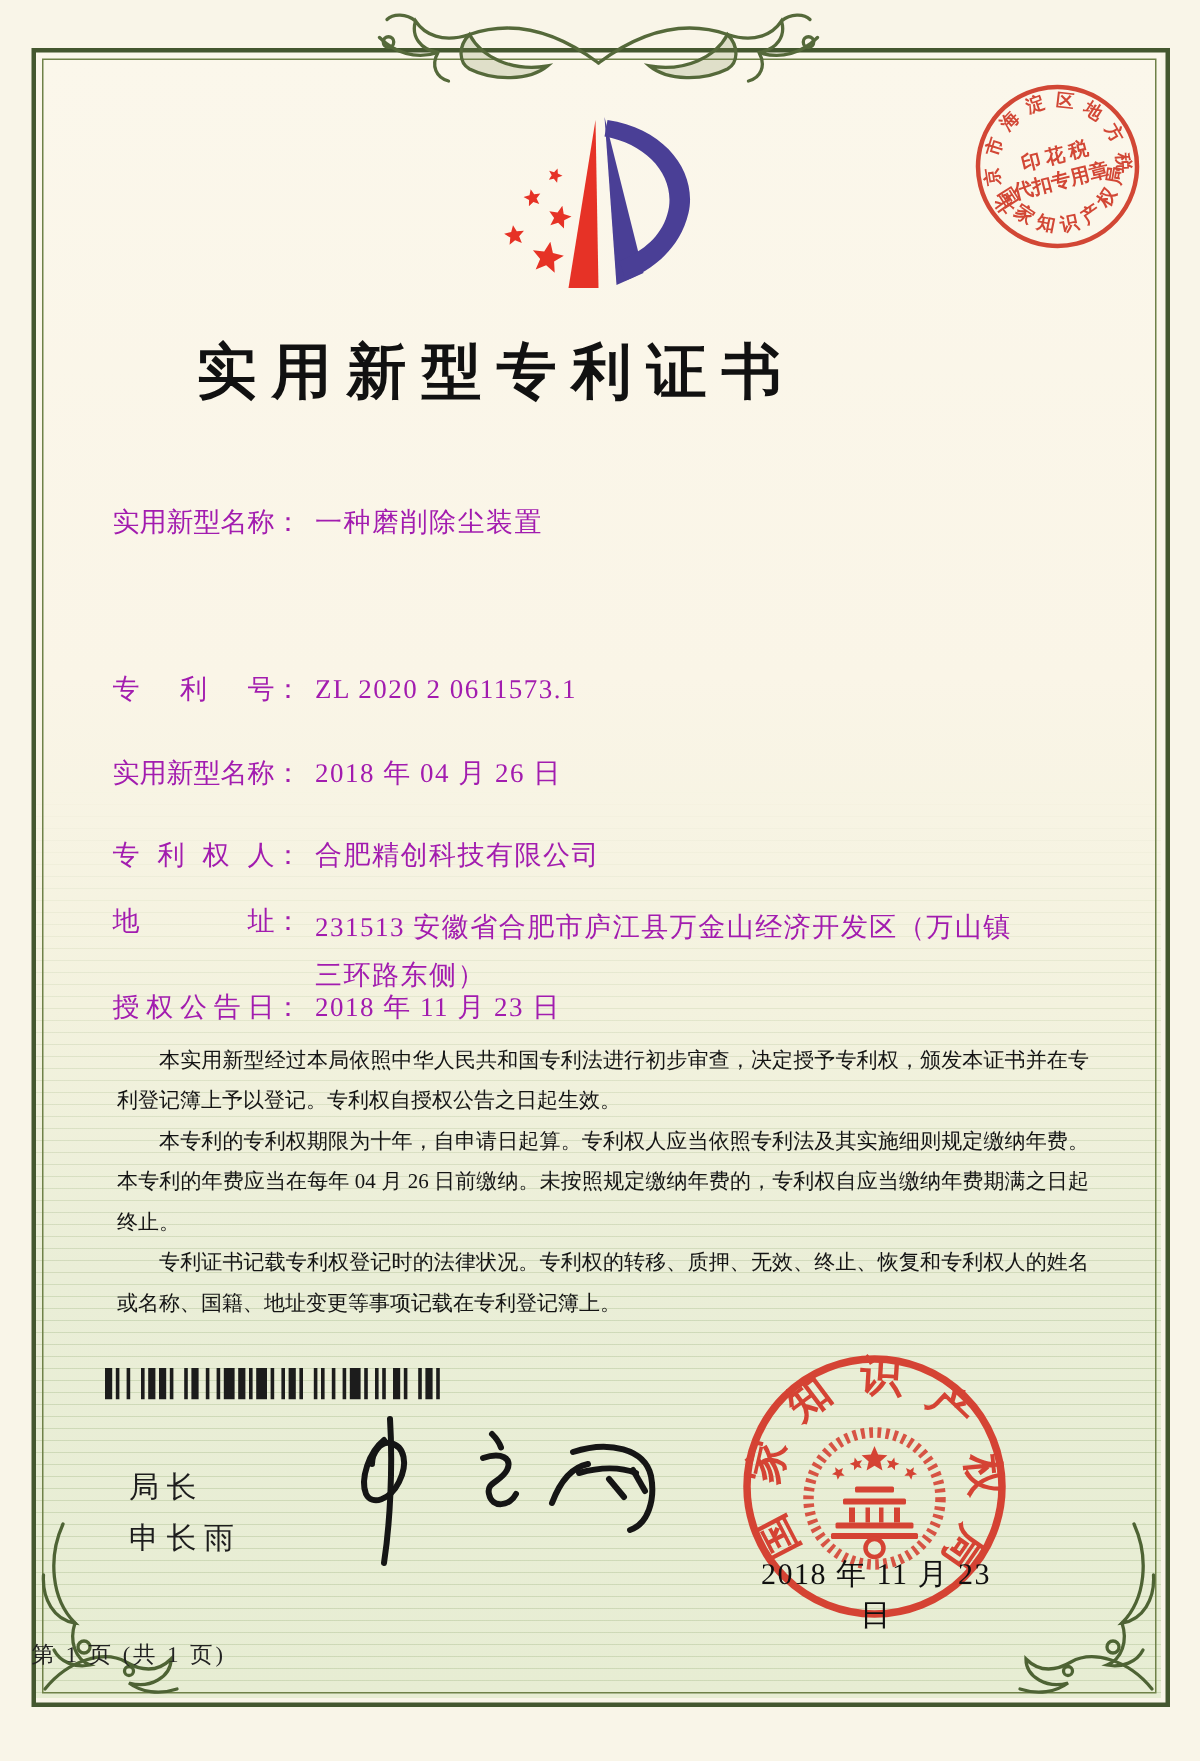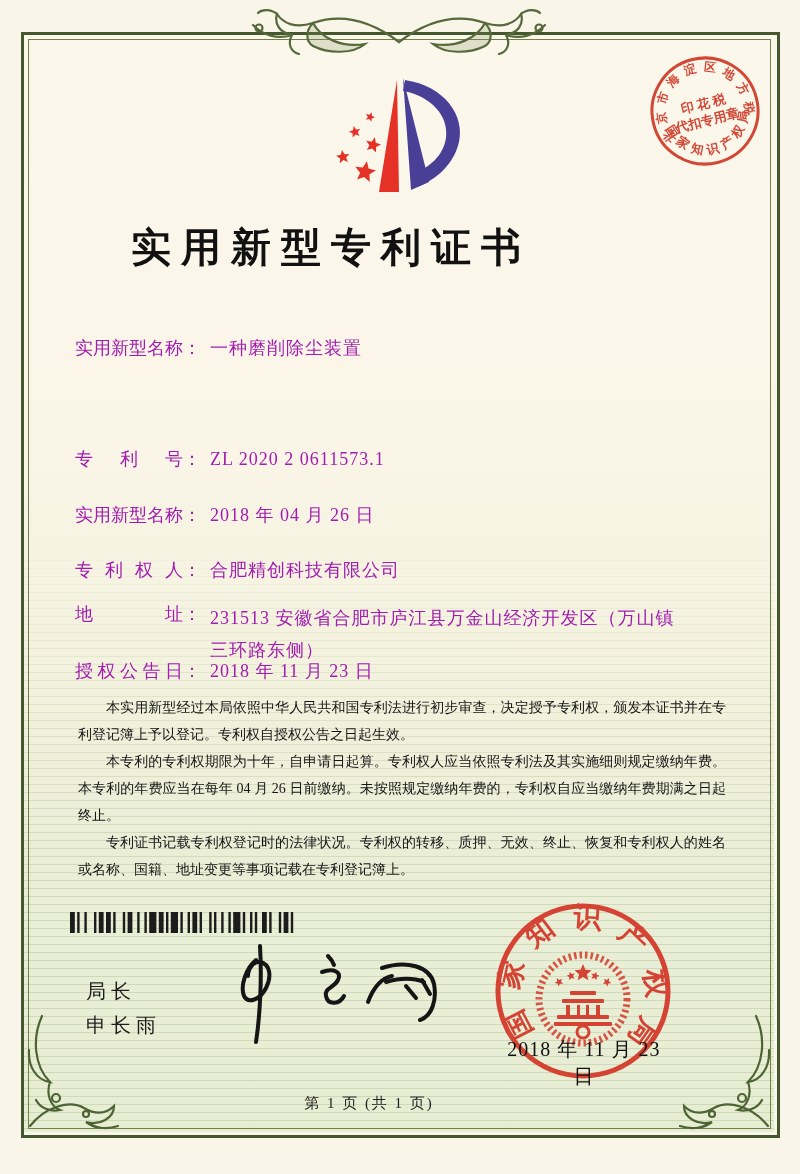--- a/index.html
+++ b/index.html
@@ -31,21 +31,21 @@
   .fvalue.multiline{display:inline-block;width:525px;white-space:pre-line;line-height:32px;vertical-align:top;}
   .grant-right{left:457px;top:0;}
   .grant-right .glabel{letter-spacing:1.5px;}
   
   .body-text{left:78px;top:694px;width:648px;font-size:14px;line-height:27px;text-align:justify;color:#141414;}
   .body-text p{margin:0;text-indent:2em;}
   
   .director{left:86px;font-family:Liberation Serif, serif;
     font-size:20px;letter-spacing:5px;color:#1d1d1d;}
   .seal-date{left:498px;top:1036px;width:172px;text-align:center;font-size:20px;color:#101010;letter-spacing:1px;}
-  .footer{left:21px;width:696px;top:1094px;text-align:center;font-size:15px;letter-spacing:2px;color:#222;}
+  .footer{left:21px;width:696px;top:1094px;text-align:left;font-size:15px;letter-spacing:2px;color:#222;}
   .tax-seal-wrap{left:634px;top:40px;width:142px;height:142px;transform:rotate(-14deg);opacity:.93;}
   svg text{font-family:"Liberation Serif","DejaVu Serif",serif;}
 </style>
 </head>
 <body>
 
 <div class="page">
 
   <div class="abs frame-bg"></div>
   <div class="abs waves"></div>

